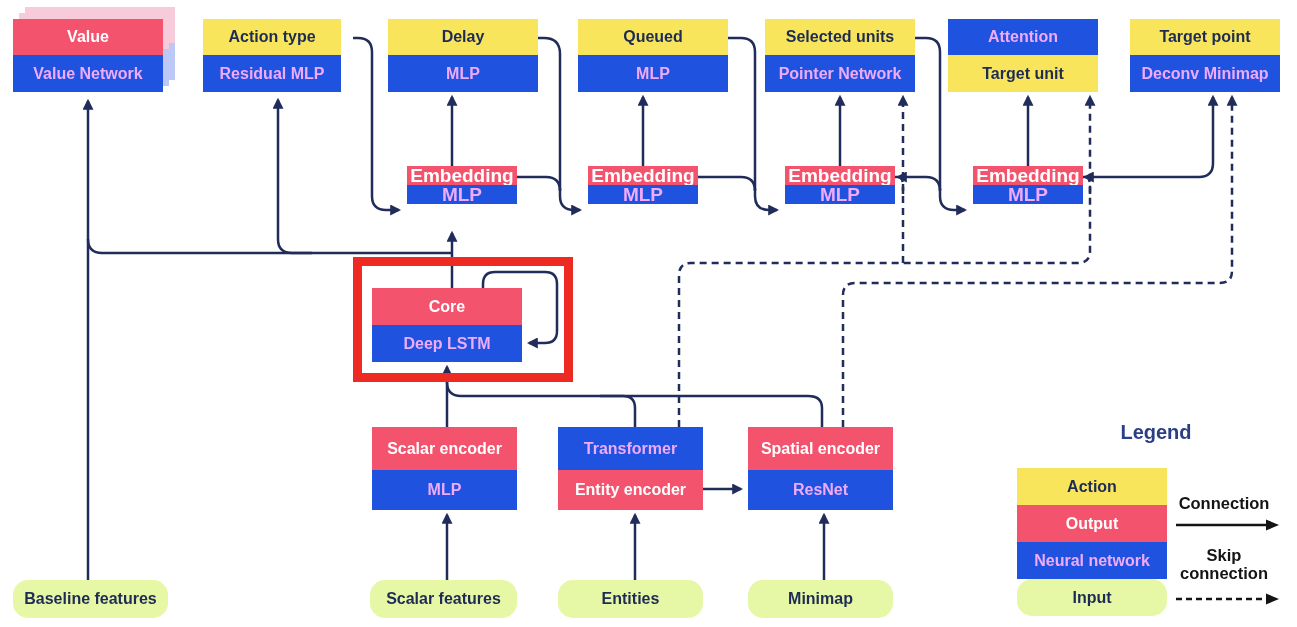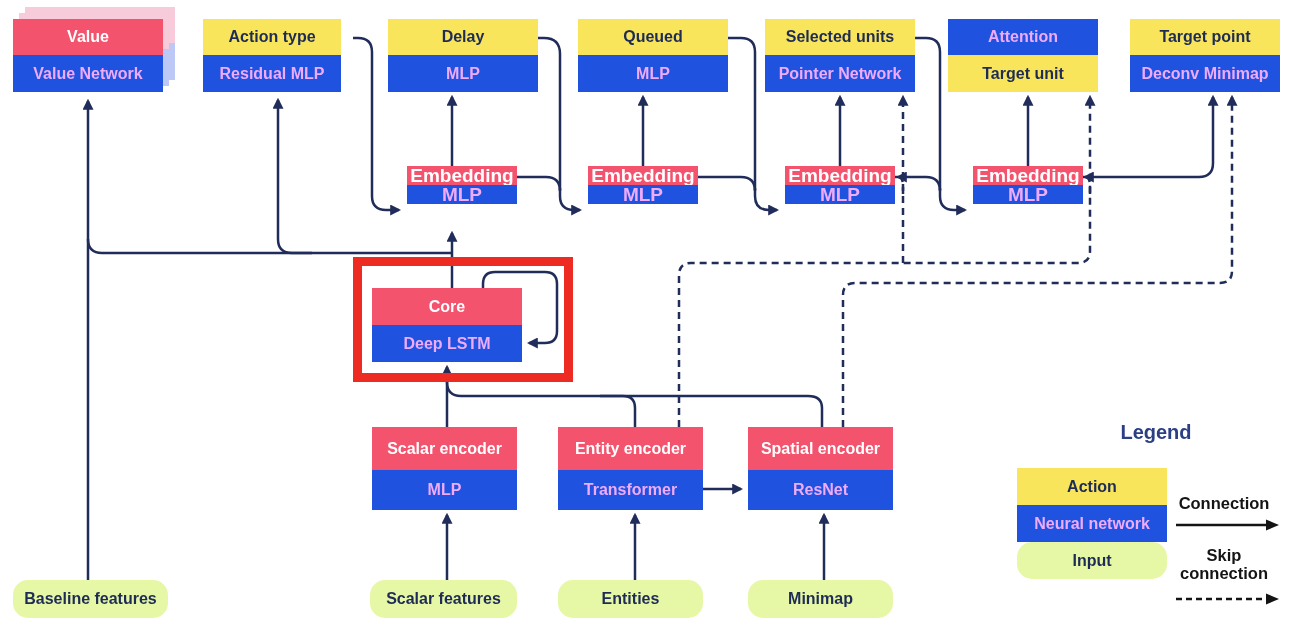--- a/index.html
+++ b/index.html
@@ -149,22 +149,22 @@
     <div class="cell blue">Deep LSTM</div>
   </div>
 
   <div class="highlight"></div>
 
   <div class="node enc" style="left:372px;top:427px;width:145px">
     <div class="cell pink">Scalar encoder</div>
     <div class="cell blue">MLP</div>
   </div>
   <div class="node enc" style="left:558px;top:427px;width:145px">
+    <div class="cell blue">Transformer</div>
     <div class="cell pink">Entity encoder</div>
-    <div class="cell blue">Transformer</div>
   </div>
   <div class="node enc" style="left:748px;top:427px;width:145px">
     <div class="cell pink">Spatial encoder</div>
     <div class="cell blue">ResNet</div>
   </div>
 
   <div class="node" style="left:13px;top:580px;width:155px">
     <div class="cell green inputbox">Baseline features</div>
   </div>
   <div class="node" style="left:370px;top:580px;width:147px">
@@ -173,20 +173,21 @@
   <div class="node" style="left:558px;top:580px;width:145px">
     <div class="cell green inputbox">Entities</div>
   </div>
   <div class="node" style="left:748px;top:580px;width:145px">
     <div class="cell green inputbox">Minimap</div>
   </div>
 
   <div class="legend-title">Legend</div>
   <div class="legend-swatches">
     <div class="cell yellow">Action</div>
+    <div class="cell pink">Output</div>
     <div class="cell blue">Neural network</div>
     <div class="cell green">Input</div>
   </div>
   <div class="legend-conn">Connection</div>
   <svg class="legend-arrow" style="left:1174px;top:518px" width="108" height="14">
     <line x1="2" y1="7" x2="92" y2="7" stroke="#141414" stroke-width="2.5"></line>
     <polygon points="92,1.5 105,7 92,12.5" fill="#141414"></polygon>
   </svg>
   <div class="legend-skip">Skip connection</div>
   <svg class="legend-arrow" style="left:1174px;top:592px" width="108" height="14">

